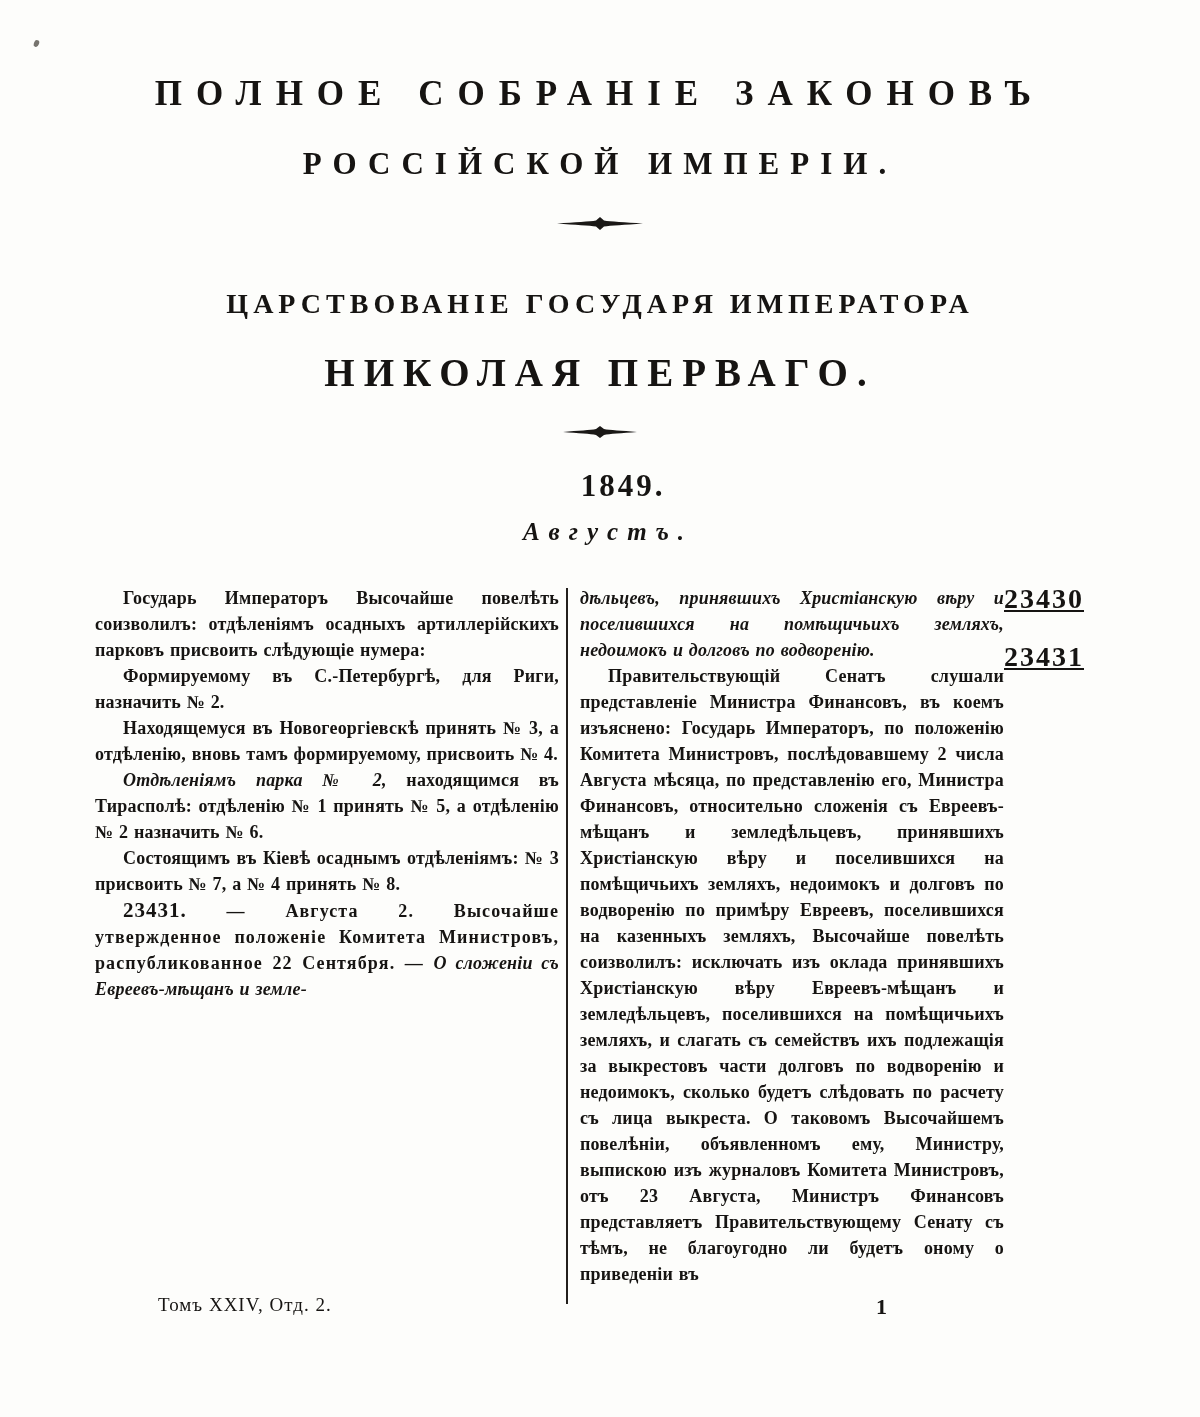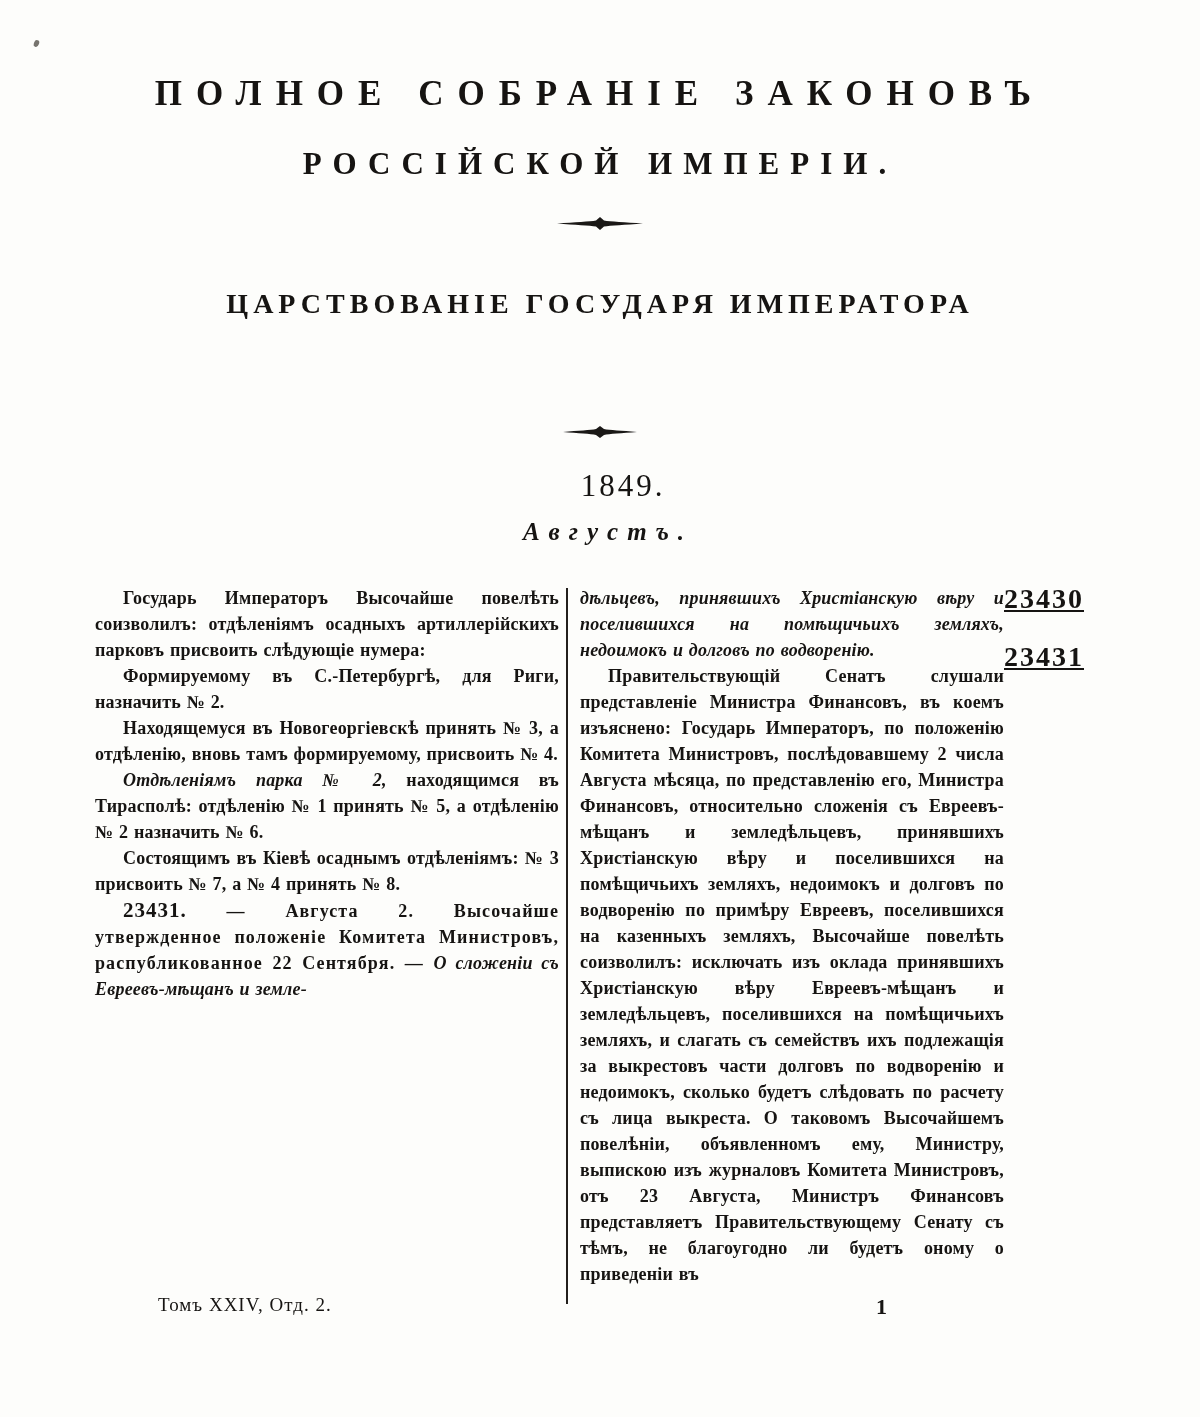--- a/index.html
+++ b/index.html
@@ -28,21 +28,21 @@
     white-space: nowrap;
   }
   .reign1 {
     top: 288px; font-size: 28px; font-weight: 700; letter-spacing: 5px;
     white-space: nowrap;
   }
   .reign2 {
     top: 350px; font-size: 39px; font-weight: 700; letter-spacing: 9px;
     white-space: nowrap;
   }
-  .year  { top: 468px; font-size: 31px; font-weight: 400; letter-spacing: 3px; padding-left: 46px; }
+  .year  { top: 468px; font-size: 31px; font-weight: 700; letter-spacing: 3px; padding-left: 46px; }
   .month { top: 518px; font-size: 25px; font-weight: 700; font-style: italic; letter-spacing: 9px; padding-left: 16px; }
 
   .ornament { text-align: center; }
   .orn1 { top: 216px; }
   .orn2 { top: 424px; }
   .ornament svg { display: inline-block; }
   .ornament path { fill: #1a1816; }
 
   
   .col {
@@ -121,20 +121,21 @@
   <div class="abs center title2">РОССІЙСКОЙ ИМПЕРІИ.</div>
 
   <div class="abs center ornament orn1">
     <svg width="86" height="13" viewBox="0 0 86 13">
       <path d="M0 6.5 C 18 5, 33 4.6, 39 3.4 L43 0 L47 3.4 C 53 4.6, 68 5, 86 6.5 C 68 8, 53 8.4, 47 9.6 L43 13 L39 9.6 C 33 8.4, 18 8, 0 6.5 Z"></path>
     </svg>
   </div>
 
   <div class="abs center reign1">ЦАРСТВОВАНІЕ ГОСУДАРЯ ИМПЕРАТОРА</div>
 
+  <div class="abs center reign2">НИКОЛАЯ ПЕРВАГО.</div>
 
   <div class="abs center ornament orn2">
     <svg width="74" height="12" viewBox="0 0 74 12">
       <path d="M0 6 C 15 4.6, 28 4.3, 33 3.1 L37 0 L41 3.1 C 46 4.3, 59 4.6, 74 6 C 59 7.4, 46 7.7, 41 8.9 L37 12 L33 8.9 C 28 7.7, 15 7.4, 0 6 Z"></path>
     </svg>
   </div>
 
   <div class="abs center year">1849.</div>
 
   <div class="abs center month">Августъ.</div>

